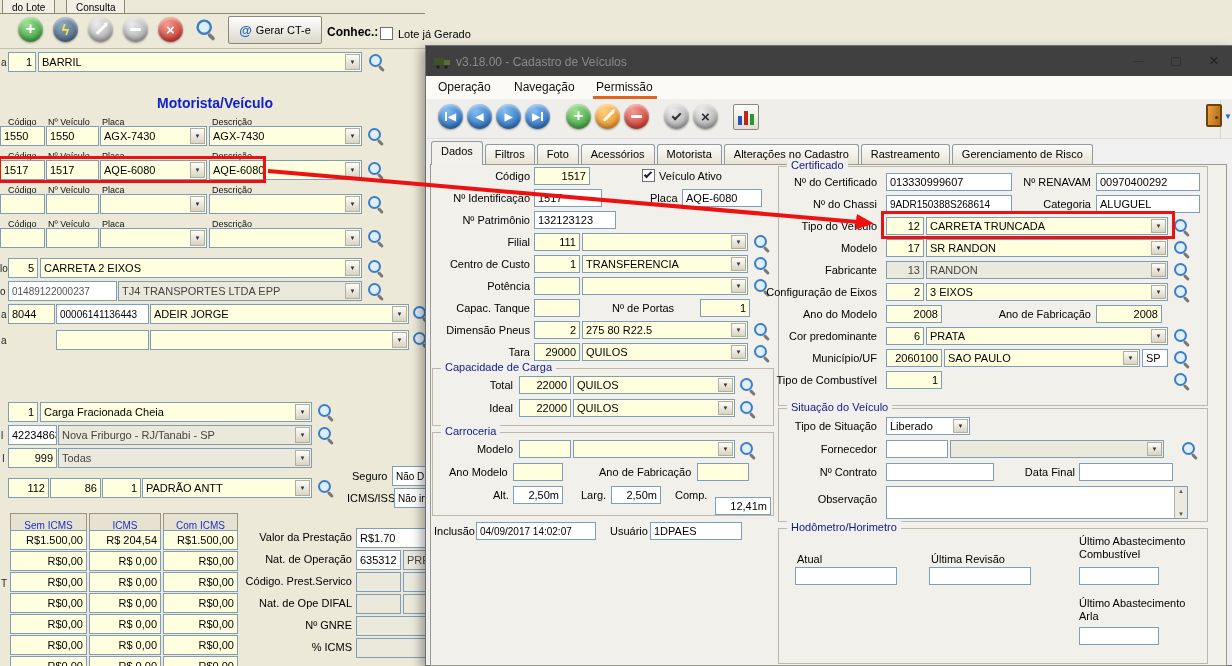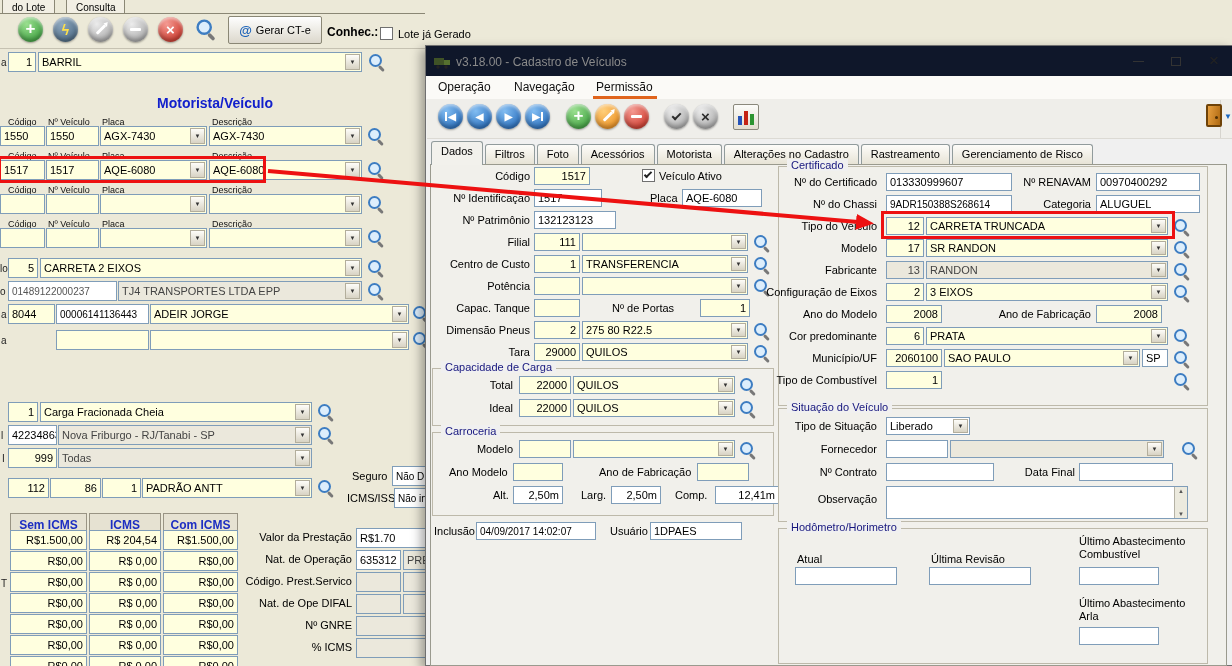--- a/index.html
+++ b/index.html
@@ -39,21 +39,21 @@
 .clast::after{content:"";width:2px;height:9px;background:#fff;margin-left:1px}
 .hline{width:11px;height:3px;background:#fff;border-radius:1px}
 .chkg{width:9px;height:5px;border-left:2px solid #2d2d2d;border-bottom:2px solid #2d2d2d;transform:rotate(-45deg);margin-top:-2px}
 .pencil{position:relative;width:12px;height:3px;background:#fff;border-radius:1px;transform:rotate(-45deg)}
 .pencil::after{content:"";position:absolute;left:12px;top:-1px;width:0;height:0;border-left:4px solid #fff;border-top:2px solid transparent;border-bottom:3px solid transparent}
 .grp{position:absolute;border:1px solid #bdb9aa}
 .gt{position:absolute;top:-8px;left:8px;background:#f0f0f0;padding:0 4px;font-size:11px;color:#16167e;white-space:nowrap}
 .th{position:absolute;font-size:9px;color:#111;white-space:nowrap}
 .sech{position:absolute;width:430px;text-align:center;font-size:14px;font-weight:bold;color:#1220cc}
 .frag{position:absolute;font-size:10px;color:#222}
-.toth{position:absolute;height:24px;border:1px solid #999484;background:#e6e2d2;color:#1d2ec2;font-weight:bold;font-size:12px;display:flex;align-items:center;justify-content:center}
+.toth{position:absolute;height:24px;border:1px solid #999484;background:#e6e2d2;color:#1d2ec2;font-weight:normal;font-size:10px;display:flex;align-items:center;justify-content:center}
 .chkbox{position:absolute;width:13px;height:13px;border:1px solid #707070;background:#fff}
 .chk{position:absolute;left:1px;top:2px;width:8px;height:4px;border-left:2px solid #222;border-bottom:2px solid #222;transform:rotate(-45deg)}
 .bgtabwrap{position:absolute;left:0;top:0;width:430px;height:14px;overflow:hidden}
 .bgtab{position:absolute;height:17px;top:-3px;background:#f2efe4;border:1px solid #8a8775;border-radius:2px 2px 0 0;font-size:10px;padding:4px 9px 0;white-space:nowrap}
 .btn{position:absolute;background:linear-gradient(#fefefe,#dcd8cc);border:1px solid #8a8775;border-radius:2px;display:flex;align-items:center;justify-content:center;gap:4px;font-size:11px}
 .dlg{position:absolute;left:425px;top:45px;width:807px;height:621px;background:#f0f0f0;border:1px solid #707070;border-right:none;box-shadow:-4px 4px 10px rgba(0,0,0,.35);z-index:10}
 .mi{position:absolute;font-size:12px;color:#111}
 .dtab{height:21px;padding:3px 9px 0;font-size:11px;background:linear-gradient(#fdfcf9,#e6e2d4);border:1px solid #919b9c;border-bottom:none;border-radius:3px 3px 0 0;margin-right:2px;white-space:nowrap}
 .dtab.on{background:#f2f1ec;height:24px;margin-top:-3px;position:relative;z-index:3}
 .wbtn{position:absolute;width:36px;height:28px;display:flex;align-items:center;justify-content:center}
@@ -287,21 +287,21 @@
   <div class="f dis" style="left:403px;top:572px;width:40px"></div>
   <div class="lbr" style="left:230px;top:597px;width:122px">Nat. de Ope DIFAL</div>
   <div class="f dis" style="left:356px;top:594px;width:45px"></div>
   <div class="f dis" style="left:403px;top:594px;width:40px"></div>
   <div class="lbr" style="left:230px;top:619px;width:122px">Nº GNRE</div>
   <div class="f dis" style="left:356px;top:616px;width:70px"></div>
   <div class="lbr" style="left:230px;top:641px;width:122px">% ICMS</div>
   <div class="f dis" style="left:356px;top:638px;width:70px"></div>
 
   <div class="dlg">
-    <div class="a" style="left:0;top:0;width:806px;height:30px;background:#0f172a">
+    <div class="a" style="left:0;top:0;width:806px;height:30px;background:#404040">
       <svg class="a" style="left:8px;top:8px" width="18" height="15">
           <rect x="0" y="4" width="10" height="7" fill="#3f5226"></rect>
           <rect x="10" y="6" width="6" height="5" fill="#55702f"></rect>
           <circle cx="4" cy="13" r="1.7" fill="#222"></circle>
           <circle cx="12" cy="13" r="1.7" fill="#222"></circle>
         </svg>
       <span class="lb" style="left:30px;top:9px;font-size:12px;color:#8a8a8a">v3.18.00 - Cadastro de Veículos</span>
       <div class="wbtn" style="left:694px;top:1px">
           <span class="wline"></span>
         </div>
@@ -442,21 +442,21 @@
       <i class="mag" style="left:306px;top:8px"></i>
       <div class="lb" style="left:16px;top:33px">Ano Modelo</div>
       <div class="f h18 y" style="left:80px;top:30px;width:50px"></div>
       <div class="lb" style="left:166px;top:33px">Ano de Fabricação</div>
       <div class="f h18 y" style="left:264px;top:30px;width:52px"></div>
       <div class="lb" style="left:60px;top:56px">Alt.</div>
       <div class="f h18 n" style="left:80px;top:53px;width:50px">2,50m</div>
       <div class="lb" style="left:148px;top:56px">Larg.</div>
       <div class="f h18 n" style="left:178px;top:53px;width:50px">2,50m</div>
       <div class="lb" style="left:242px;top:56px">Comp.</div>
-      <div class="f h18 n" style="left:282px;top:53px;width:64px">12,41m</div>
+      <div class="f h18 n" style="left:282px;top:64px;width:56px">12,41m</div>
     </div>
 
     <div class="lb" style="left:8px;top:479px">Inclusão</div>
     <div class="f h18 s10" style="left:50px;top:476px;width:120px">04/09/2017 14:02:07</div>
     <div class="lb" style="left:184px;top:479px">Usuário</div>
     <div class="f h18" style="left:224px;top:476px;width:92px">1DPAES</div>
 
     <div class="grp" style="left:352px;top:120px;width:430px;height:240px">
       <span class="gt">Certificado</span>
       <div class="lb" style="right:330px;top:9px">Nº do Certificado</div>

